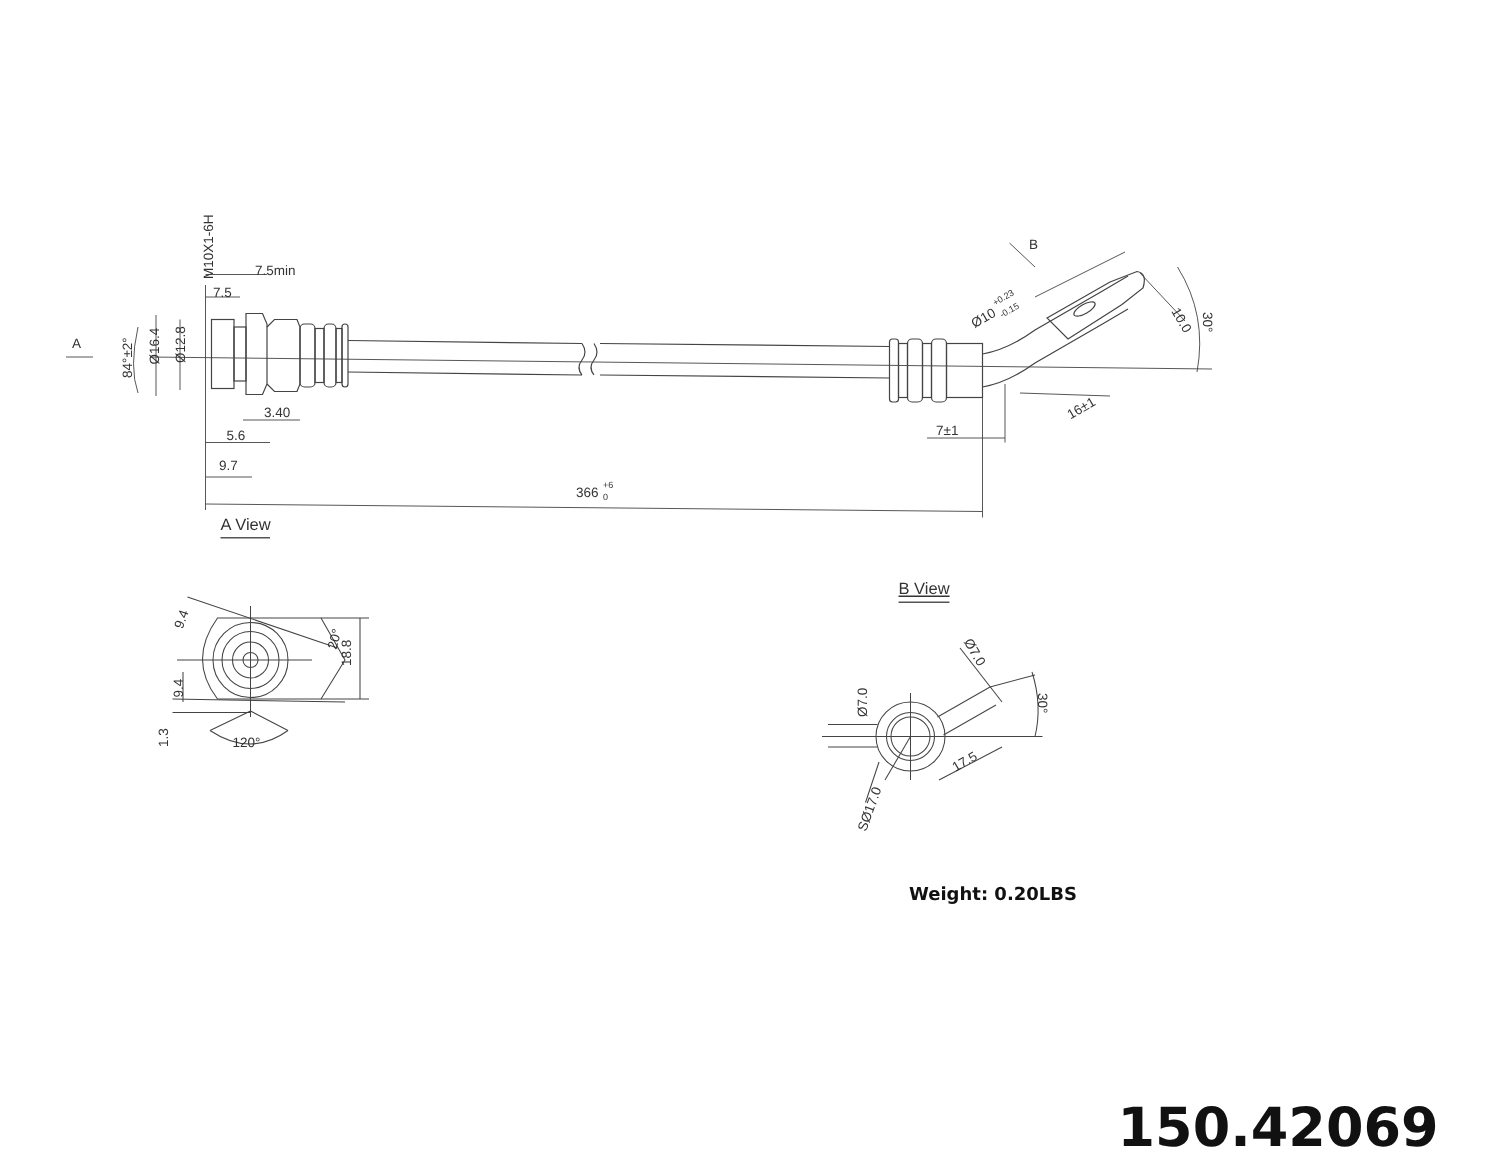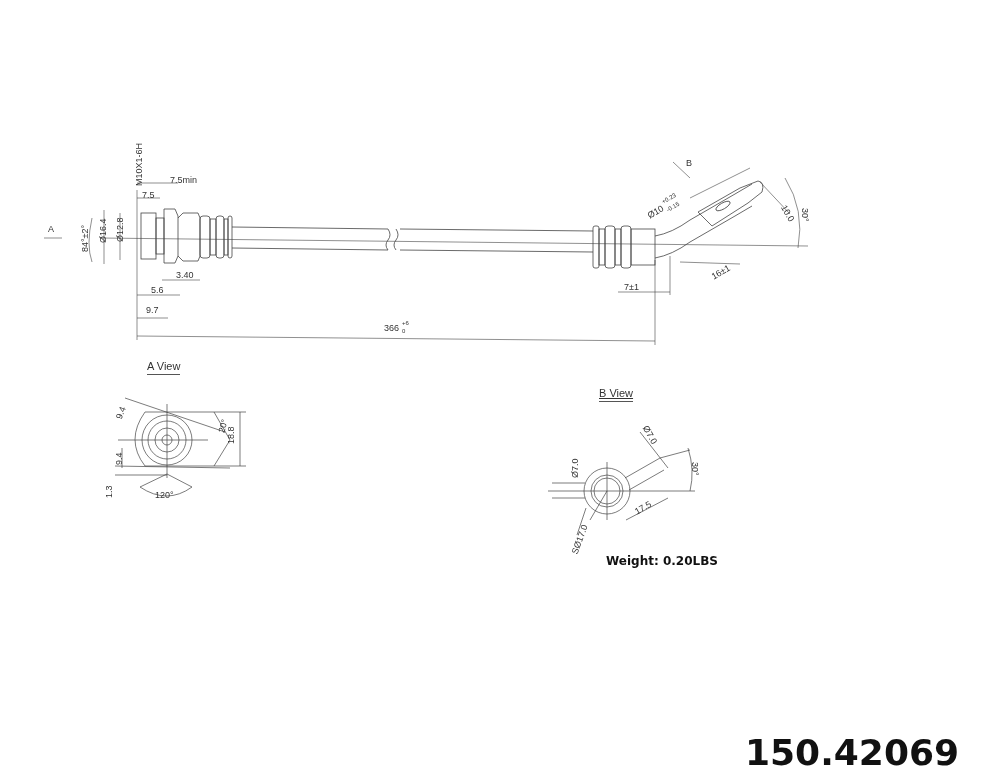--- a/index.html
+++ b/index.html
@@ -1,21 +1,21 @@
 <!DOCTYPE html>
 <html><head>
 <meta charset="utf-8">
 <style>
   html, body { margin:0; padding:0; background:#ffffff; }
   body { width:993px; height:768px; position:relative; overflow:hidden; font-family:"Liberation Sans", sans-serif; }
   svg.drawing { position:absolute; left:0; top:0; }
   .dim { font-family:"Liberation Sans", sans-serif; font-size:9px; fill:#333; }
   .view-title { position:absolute; font-size:11px; color:#333; font-family:"Liberation Sans", sans-serif; }
   .view-title .u { display:block; border-bottom:1px solid #555; margin-top:2px; }
-  .weight { position:absolute; left:606px; top:554px; font-family:"DejaVu Sans", sans-serif; font-size:12px; font-weight:bold; color:#111; }
+  .weight { position:absolute; left:606px; top:589px; font-family:"DejaVu Sans", sans-serif; font-size:12px; font-weight:bold; color:#111; }
   .partno { position:absolute; left:745px; top:732px; font-family:"DejaVu Sans", sans-serif; font-size:36px; font-weight:bold; color:#111; letter-spacing:0px; }
 </style>
 </head>
 <body>
 
 <svg class="drawing" width="993" height="768" viewBox="0 0 993 768">
   <g stroke="#444" stroke-width="0.8" fill="none">
 
     <g>
       <rect x="141" y="213" width="15" height="46"></rect>
@@ -146,21 +146,21 @@
     <text class="dim" x="155" y="498">120°</text>
 
     <text class="dim" x="558" y="478" transform="rotate(-90 568 468)">Ø7.0</text>
     <text class="dim" x="640" y="438" transform="rotate(60 650 435)">Ø7.0</text>
     <text class="dim" x="688" y="466" transform="rotate(90 692 466)">30°</text>
     <text class="dim" x="633" y="512" transform="rotate(-30 640 506)">17.5</text>
     <text class="dim" x="560" y="550" transform="rotate(-70 572 540)">SØ17.0</text>
   </g>
 </svg>
 
-<div class="view-title" style="left:147px; top:360px;">
+<div class="view-title" style="left:147px; top:344px;">
   <span>A View</span><span class="u"></span>
 </div>
 <div class="view-title" style="left:599px; top:387px;text-decoration:underline;">
   <span>B View</span><span class="u"></span>
 </div>
 
 <div class="weight">Weight:  0.20LBS</div>
 <div class="partno">150.42069</div>
 
 </body></html>

